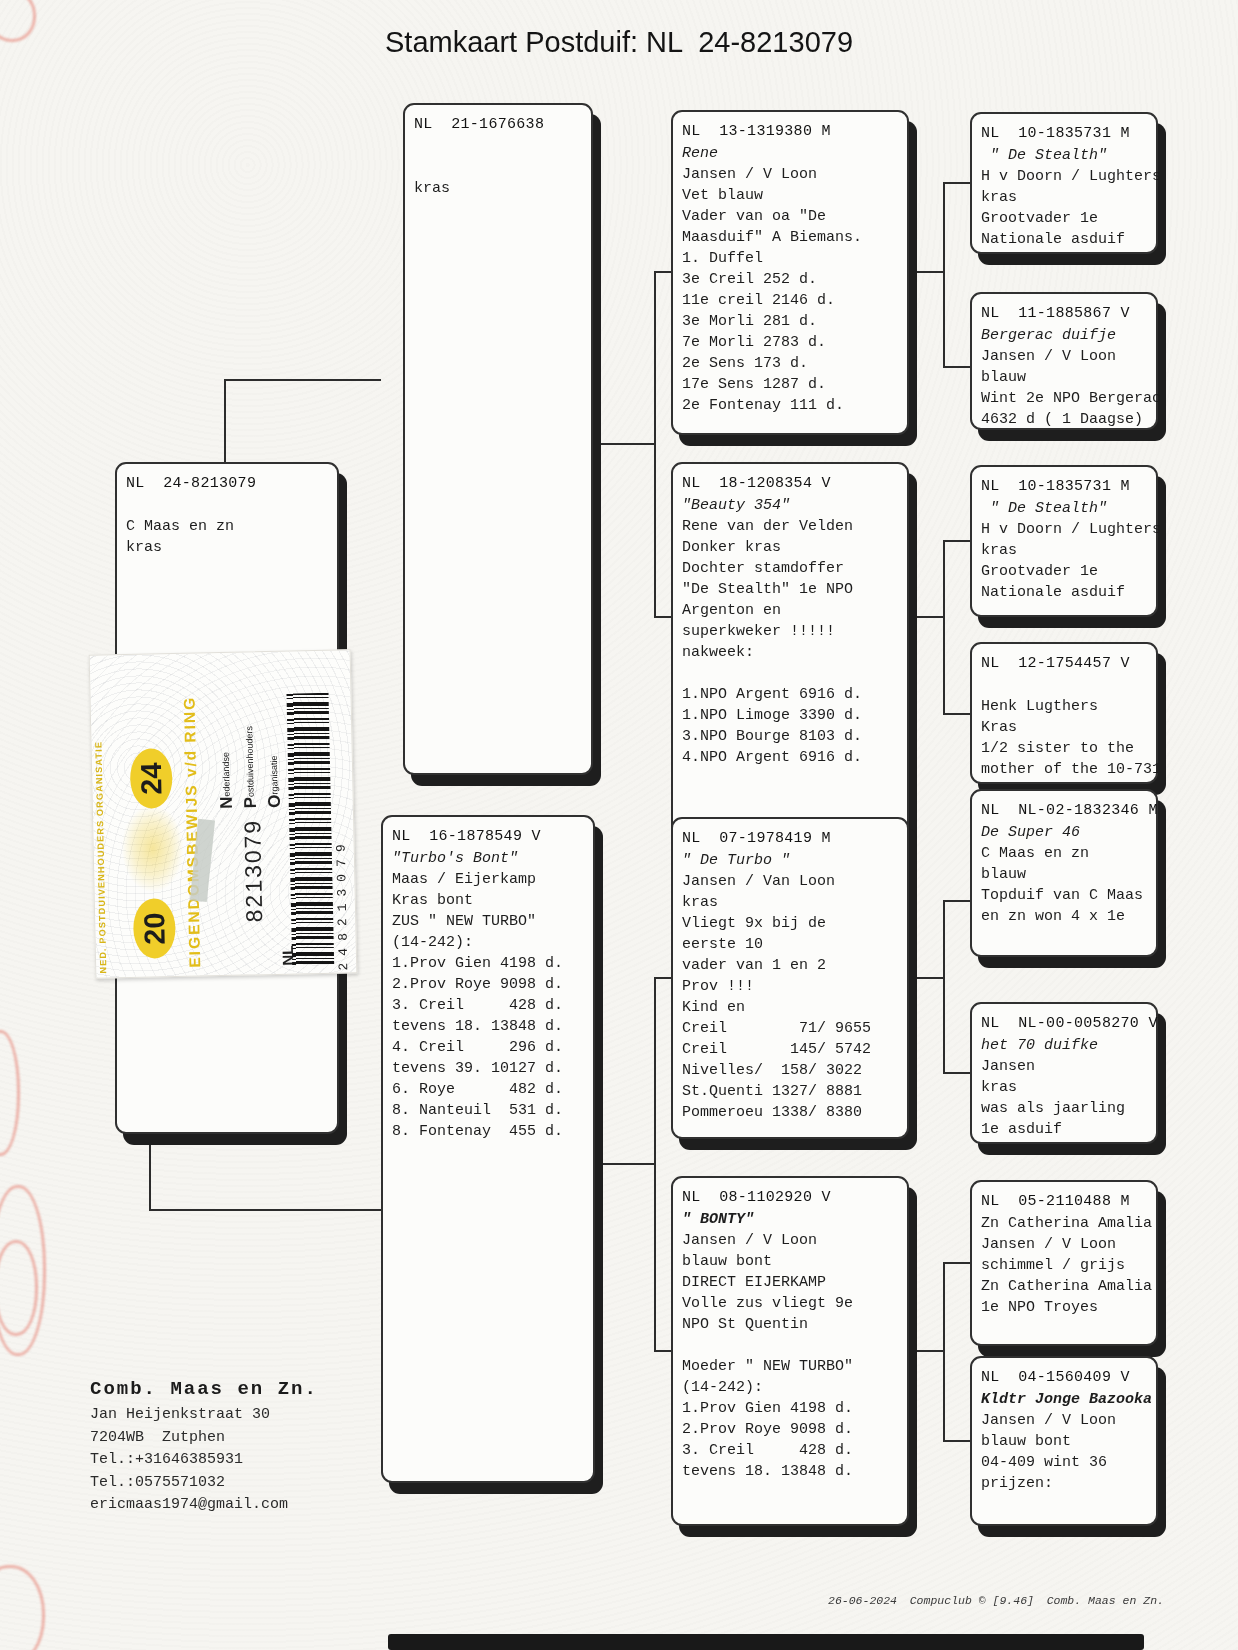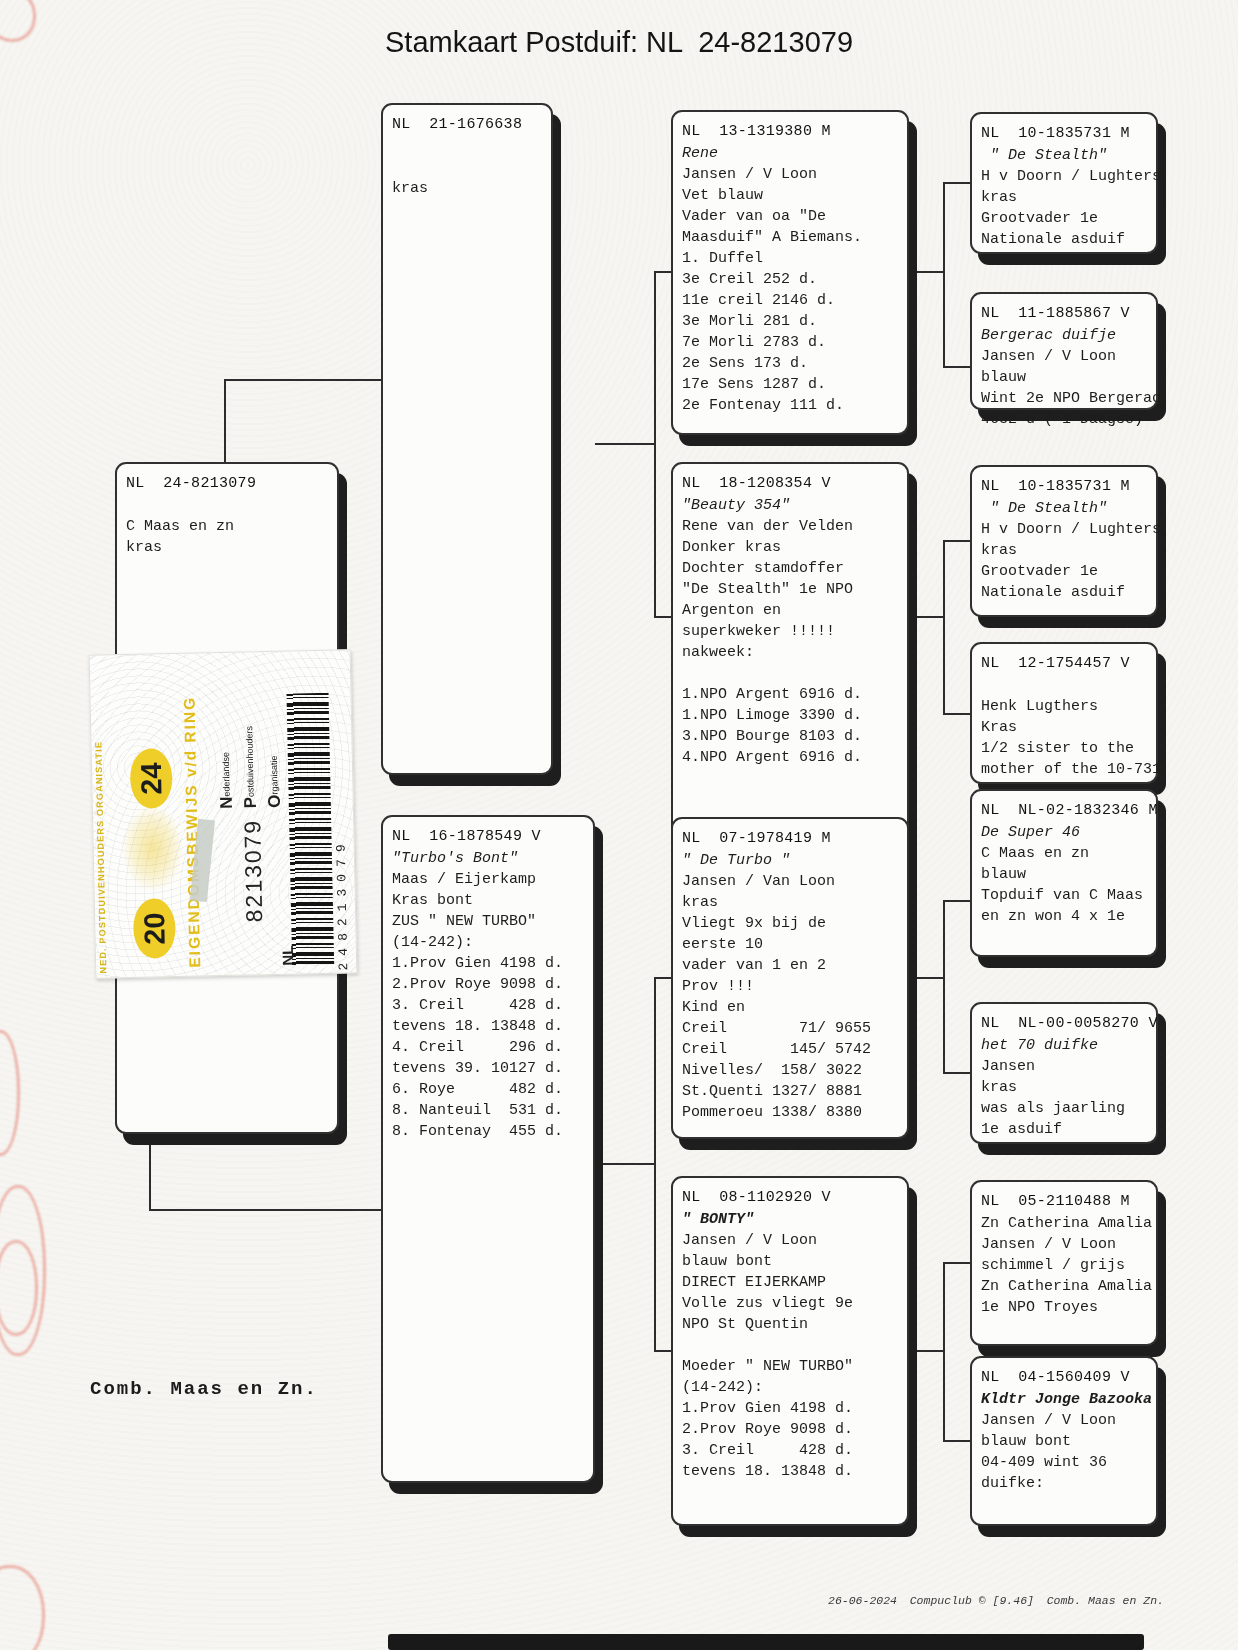--- a/index.html
+++ b/index.html
@@ -98,21 +98,21 @@
   <div class="cl" style="left:909px;top:977px;width:36px;height:2px"></div>
   <div class="cl" style="left:943px;top:900px;width:2px;height:174px"></div>
   <div class="cl" style="left:943px;top:900px;width:27px;height:2px"></div>
   <div class="cl" style="left:943px;top:1072px;width:27px;height:2px"></div>
 
   <div class="cl" style="left:909px;top:1350px;width:36px;height:2px"></div>
   <div class="cl" style="left:943px;top:1262px;width:2px;height:180px"></div>
   <div class="cl" style="left:943px;top:1262px;width:27px;height:2px"></div>
   <div class="cl" style="left:943px;top:1440px;width:27px;height:2px"></div>
 
-  <div class="pbox" style="left:381px;top:103px;width:172px;height:672px">
+  <div class="pbox" style="left:403px;top:103px;width:190px;height:672px">
     <div class="ring">NL  21-1676638</div>
     <div>
         <div class="ln "> </div>
         <div class="ln "> </div>
         <div class="ln ">kras</div>
       </div>
   </div>
   <div class="pbox" style="left:381px;top:815px;width:214px;height:668px">
     <div class="ring">NL  16-1878549 V</div>
     <div>
@@ -209,21 +209,21 @@
   <div class="pbox" style="left:970px;top:112px;width:188px;height:142px">
     <div class="ring">NL  10-1835731 M</div>
     <div>
         <div class="ln i"> " De Stealth"</div>
         <div class="ln b">H v Doorn / Lughters</div>
         <div class="ln ">kras</div>
         <div class="ln ">Grootvader 1e</div>
         <div class="ln ">Nationale asduif</div>
       </div>
   </div>
-  <div class="pbox" style="left:970px;top:292px;width:188px;height:118px">
+  <div class="pbox" style="left:970px;top:292px;width:188px;height:138px">
     <div class="ring">NL  11-1885867 V</div>
     <div>
         <div class="ln i">Bergerac duifje</div>
         <div class="ln b">Jansen / V Loon</div>
         <div class="ln ">blauw</div>
         <div class="ln ">Wint 2e NPO Bergerac</div>
         <div class="ln ">4632 d ( 1 Daagse)</div>
       </div>
   </div>
   <div class="pbox" style="left:970px;top:465px;width:188px;height:152px">
@@ -276,21 +276,21 @@
         <div class="ln ">1e NPO Troyes</div>
       </div>
   </div>
   <div class="pbox" style="left:970px;top:1356px;width:188px;height:170px">
     <div class="ring">NL  04-1560409 V</div>
     <div>
         <div class="ln bi">Kldtr Jonge Bazooka</div>
         <div class="ln b">Jansen / V Loon</div>
         <div class="ln ">blauw bont</div>
         <div class="ln ">04-409 wint 36</div>
-        <div class="ln ">duifke:</div>
+        <div class="ln ">prijzen:</div>
       </div>
   </div>
 
   <div class="pbox" style="left:115px;top:462px;width:224px;height:672px">
     <div class="ring">NL  24-8213079</div>
     <div>
         <div class="ln "> </div>
         <div class="ln b">C Maas en zn</div>
         <div class="ln ">kras</div>
       </div>
@@ -313,20 +313,27 @@
     </div>
     <div class="grayslash"></div>
     <div class="st-num vtext">8213079</div>
     <div class="st-nl vtext">NL</div>
     <div class="barcode"></div>
     <div class="st-bnum vtext">248213079</div>
   </div>
 
   <div class="owner">
     <div class="owner-name">Comb. Maas en Zn.</div>
+    <div>
+        <div class="ln ">Jan Heijenkstraat 30</div>
+        <div class="ln ">7204WB  Zutphen</div>
+        <div class="ln ">Tel.:+31646385931</div>
+        <div class="ln ">Tel.:0575571032</div>
+        <div class="ln ">ericmaas1974@gmail.com</div>
+      </div>
   </div>
 
   <div class="footer">
     <span>26-06-2024</span>
     <span>Compuclub © [9.46]</span>
     <span>Comb. Maas en Zn.</span>
   </div>
 
   <div class="scanbar"></div>
   <div class="redmark" style="left:-12px;top:-10px;width:42px;height:46px"></div>

